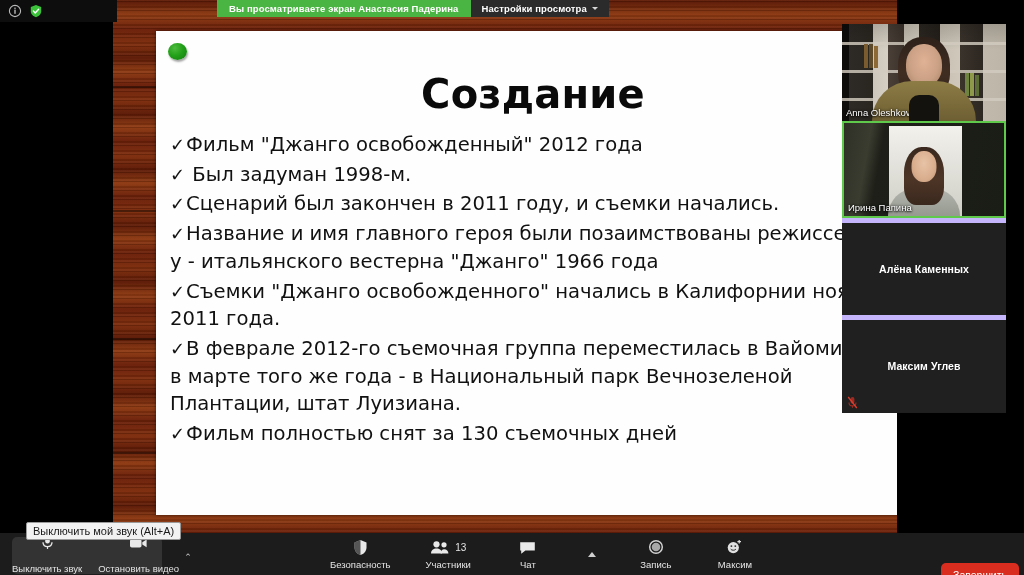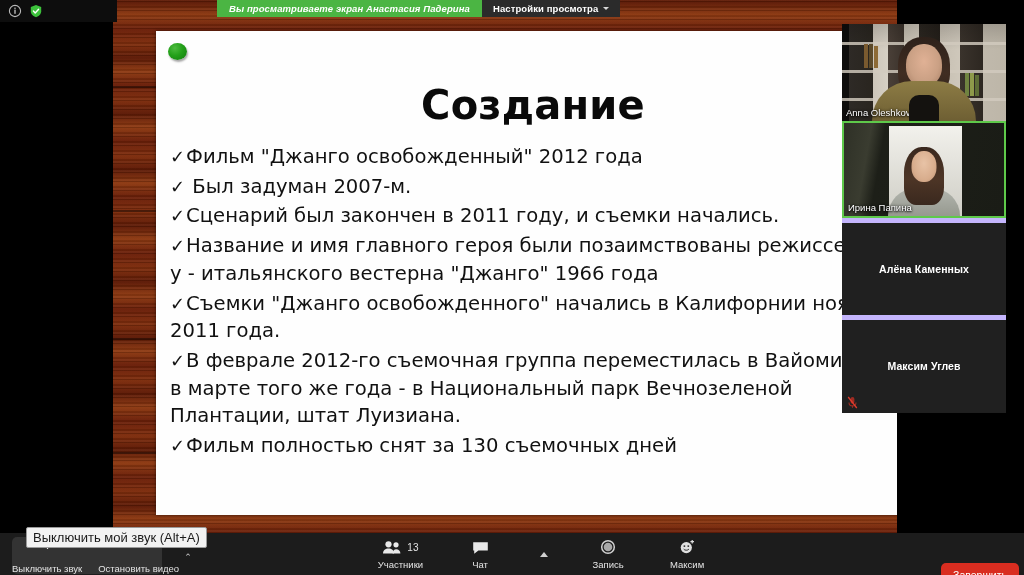--- a/index.html
+++ b/index.html
@@ -69,21 +69,20 @@
     font-size: 9.5px;
   }
   .share-banner-green {
     background: #4bb543;
     color: #ffffff;
     display: flex; align-items: center;
     padding: 0 12px;
     white-space: nowrap;
     font-weight: 600;
     letter-spacing: .1px;
-    font-style: italic;
   }
   .share-banner-dark {
     background: #2b2b2b;
     color: #ffffff;
     display: flex; align-items: center;
     gap: 5px;
     padding: 0 11px;
     white-space: nowrap;
     font-weight: 700;
     letter-spacing: .1px;
@@ -107,21 +106,21 @@
   }
   .slide-marker {
     position: absolute;
     top: 12px; left: 12px;
     width: 19px; height: 17px;
     border-radius: 50%;
     background: radial-gradient(circle at 36% 30%, #4dbb3f 0%, #23a019 45%, #117a0d 100%);
     box-shadow: 1px 2px 2px rgba(0,0,0,0.35);
   }
   .slide-title {
-    margin: 15px;
+    margin: 4px;
     padding-top: 36px;
     text-align: center;
     font-family: "DejaVu Sans", sans-serif;
     font-weight: bold;
     font-size: 40px;
     color: #0a0a0a;
     letter-spacing: .2px;
   }
   .slide-body {
     margin: 14px 0 0 0;
@@ -363,24 +362,24 @@
     border-radius: 5px;
     font-size: 10.5px;
     font-family: "Liberation Sans", sans-serif;
     padding: 6px 12px;
     cursor: pointer;
   }
 
   
   .tooltip {
     position: absolute;
-    left: 22px; bottom: 28px;
+    left: 22px; bottom: 36px;
     background: #f2f2f2;
     color: #1a1a1a;
-    font-size: 13px;
+    font-size: 11px;
     padding: 2px 6px;
     border-radius: 2px;
     white-space: nowrap;
     border: 1px solid #9a9a9a;
     z-index: 60;
   }
   
   .tb-hover-bg {
     position: absolute;
     left: 8px; bottom: 2px;
@@ -420,21 +419,21 @@
   <div class="wood-seam" style="top:86px"></div>
   <div class="wood-seam" style="top:210px"></div>
   <div class="wood-seam" style="top:338px"></div>
   <div class="wood-seam" style="top:452px"></div>
 
   <div class="slide">
     <div class="slide-marker"></div>
     <h1 class="slide-title">Создание</h1>
     <div class="slide-body">
       <span class="bullet"><span class="check">✓</span><span>Фильм "Джанго освобожденный" 2012 года</span></span>
-      <span class="bullet"><span class="check">✓</span><span> Был задуман 2007-м.</span></span>
+      <span class="bullet"><span class="check">✓</span><span> Был задуман 1998-м.</span></span>
       <span class="bullet"><span class="check">✓</span><span>Сценарий был закончен в 2011 году, и съемки начались.</span></span>
       <span class="bullet"><span class="check">✓</span><span>Название и имя главного героя были позаимствованы режиссером у - итальянского вестерна "Джанго" 1966 года</span></span>
       <span class="bullet"><span class="check">✓</span><span>Съемки "Джанго освобожденного" начались в Калифорнии ноябре 2011 года.</span></span>
       <span class="bullet"><span class="check">✓</span><span>В феврале 2012-го съемочная группа переместилась в Вайоминг, а в марте того же года - в Национальный парк Вечнозеленой Плантации, штат Луизиана.</span></span>
       <span class="bullet"><span class="check">✓</span><span>Фильм полностью снят за 130 съемочных дней</span></span>
     </div>
   </div>
 </div>
 
 <div class="share-banner">
@@ -521,20 +520,29 @@
       </div>
 
       <span class="arrow-chevron">⌃</span>
 
       <div class="tooltip">Выключить мой звук (Alt+A)</div>
     </div>
   </div>
 
   <div class="tb-center">
 
+    <div class="tb-item">
+      <span class="tb-glyph">
+        <svg width="15" height="17" viewBox="0 0 15 17">
+          <path d="M7.5 1 L13.5 3.4 V8.4 C13.5 12.1 10.8 14.8 7.5 16 C4.2 14.8 1.5 12.1 1.5 8.4 V3.4 Z" fill="#e9e9e9"></path>
+          <path d="M7.5 1 L7.5 16 C4.2 14.8 1.5 12.1 1.5 8.4 V3.4 Z" fill="#1c1c1c" opacity="0.72"></path>
+        </svg>
+      </span>
+      <span class="tb-label">Безопасность</span>
+    </div>
 
     <div class="tb-item">
       <span class="tb-glyph">
         <svg width="22" height="15" viewBox="0 0 22 15">
           <circle cx="6.5" cy="4.3" r="3.1" fill="#e9e9e9"></circle>
           <circle cx="14" cy="4.8" r="2.6" fill="#e9e9e9"></circle>
           <path d="M1 13.6 C1 10.4 3.5 8.6 6.5 8.6 C9.5 8.6 12 10.4 12 13.6 Z" fill="#e9e9e9"></path>
           <path d="M10.6 13.6 C10.6 10.9 12.1 9.2 14.2 9.2 C16.6 9.2 18.4 10.8 18.4 13.6 Z" fill="#e9e9e9"></path>
         </svg>
         <span class="pcount">13</span>

